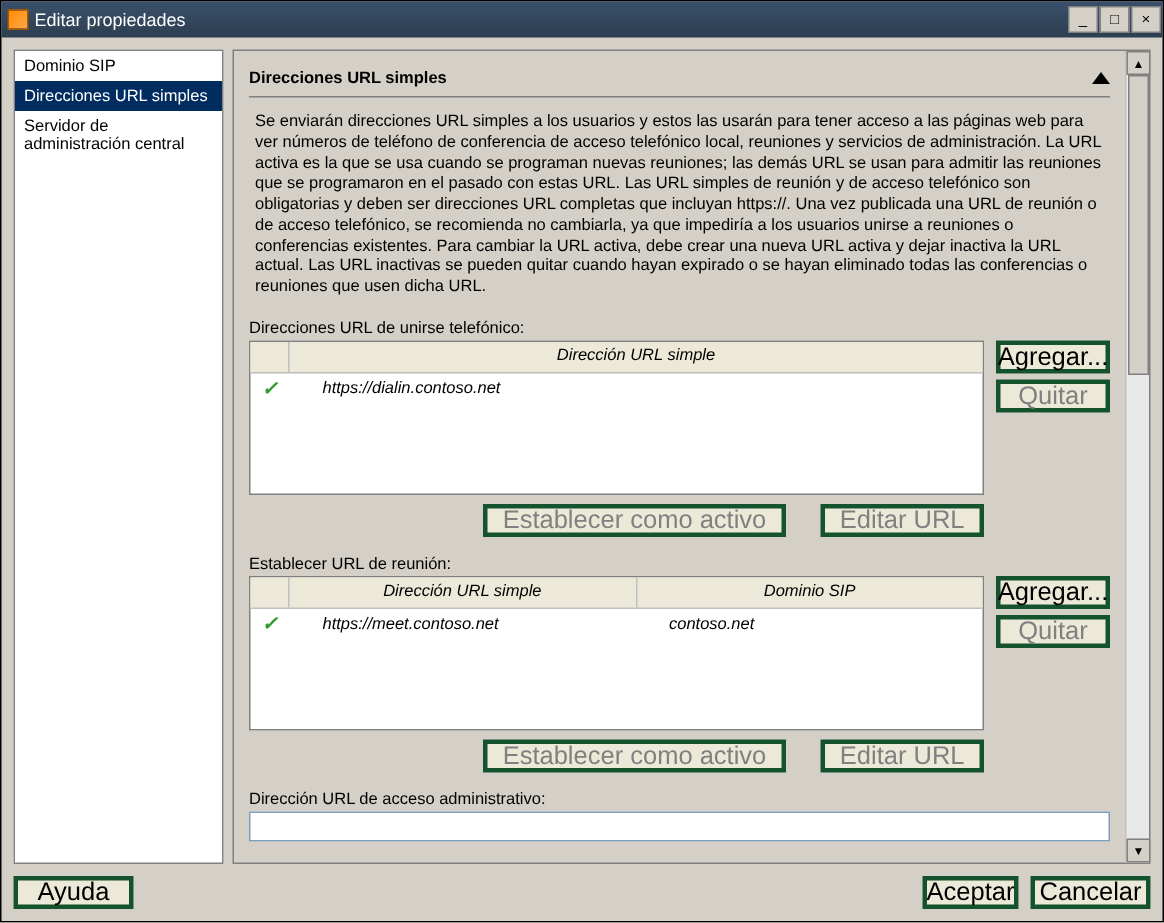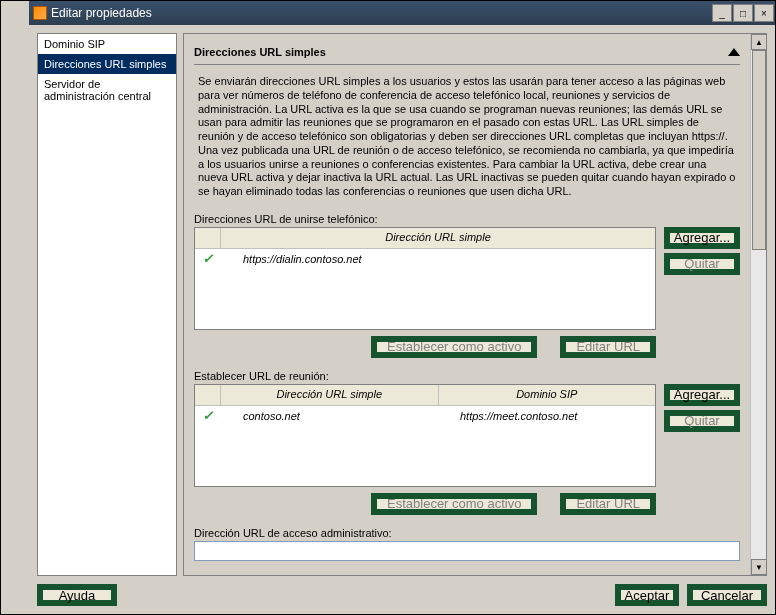--- a/index.html
+++ b/index.html
@@ -11,21 +11,20 @@
     color: #000;
     overflow: hidden;
   }
   .window {
     width: 776px;
     height: 615px;
     background: #d4d0c8;
     border: 1px solid #000;
     display: flex;
     flex-direction: column;
-    padding-left: 28px;
   }
   .titlebar {
     height: 24px;
     background: linear-gradient(180deg, #3a506b 0%, #2c3e50 100%);
     color: #fff;
     display: flex;
     align-items: center;
     padding-left: 4px;
   }
   .title-icon {
@@ -157,22 +156,22 @@
   }
   .side-btns {
     width:76px;
     display:flex;
     flex-direction:column;
     gap:4px;
   }
   .btn {
     height:22px;
     background:#ece9d8;
-    border:6px solid #14532d;
-    font-size:13px;
+    border:3px solid #14532d;
+    font-size:17px;
     padding:0 10px;
     cursor:default;
     display:inline-flex; align-items:center; justify-content:center;
   }
   .btn.disabled {
     color:#808080;
   }
   .row-btns {
     display:flex;
     justify-content:flex-end;
@@ -288,22 +287,22 @@
             <div class="grid-header">
               <div class="gh-check"></div>
               <div class="gh-cell">Dirección URL simple</div>
               <div class="gh-cell">Dominio SIP</div>
             </div>
             <div class="grid-body">
               <div class="grid-row-data">
                 <div class="gd-check">
                     <span class="checkmark">✓</span>
                   </div>
+                <div class="gd-cell">https://meet.contoso.net</div>
                 <div class="gd-cell">contoso.net</div>
-                <div class="gd-cell">https://meet.contoso.net</div>
               </div>
             </div>
           </div>
           <div class="side-btns">
             <button class="btn">Agregar...</button>
             <button class="btn disabled">Quitar</button>
           </div>
         </div>
         <div class="row-btns">
           <button class="btn disabled">Establecer como activo</button>

